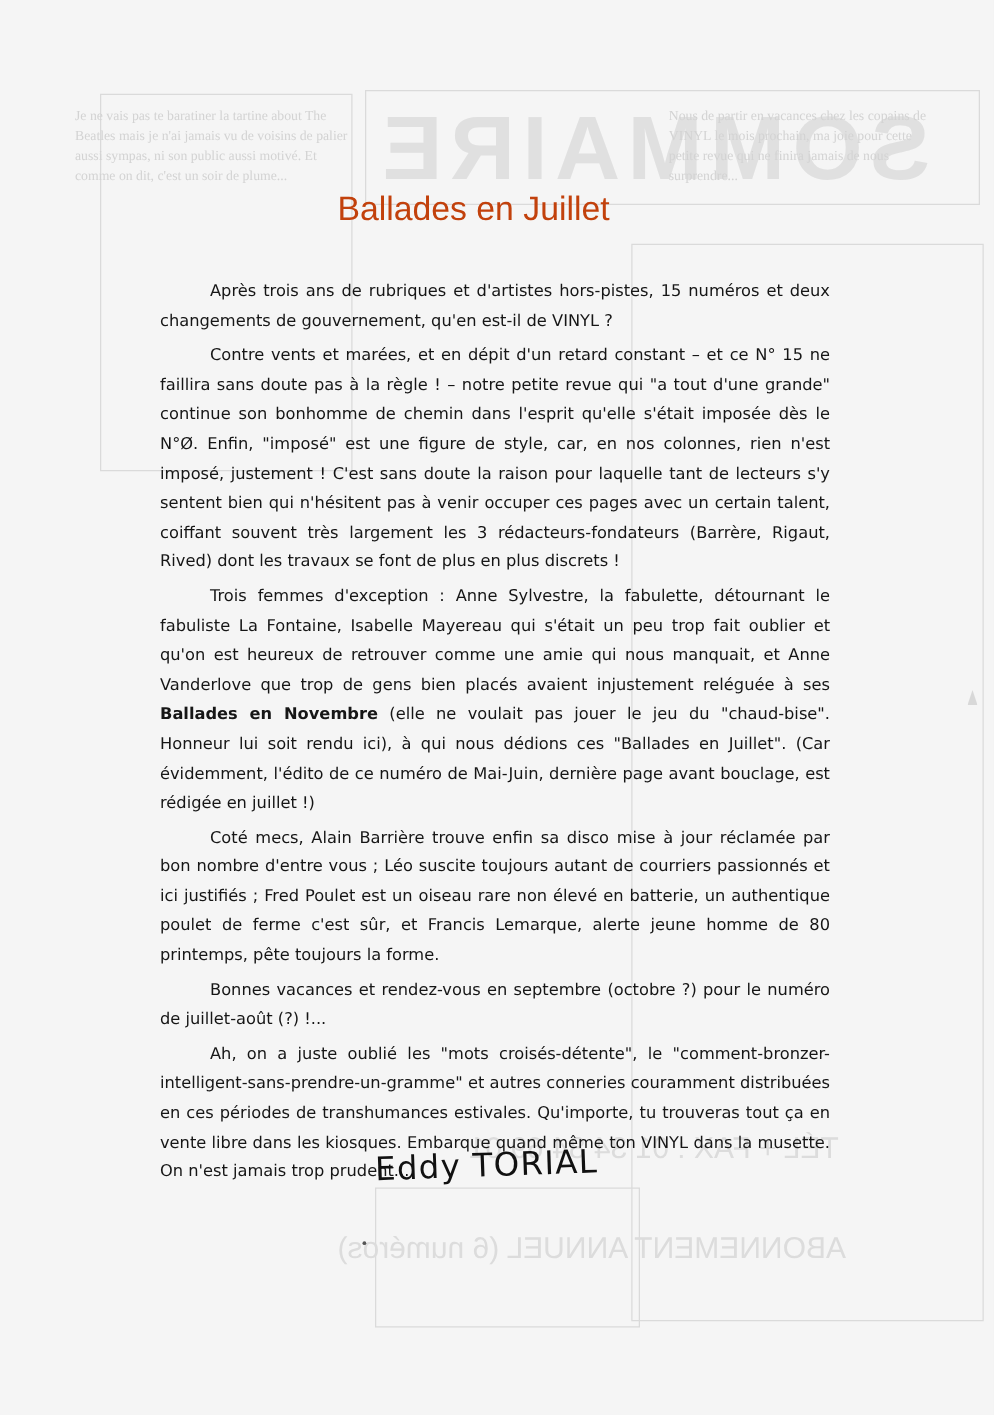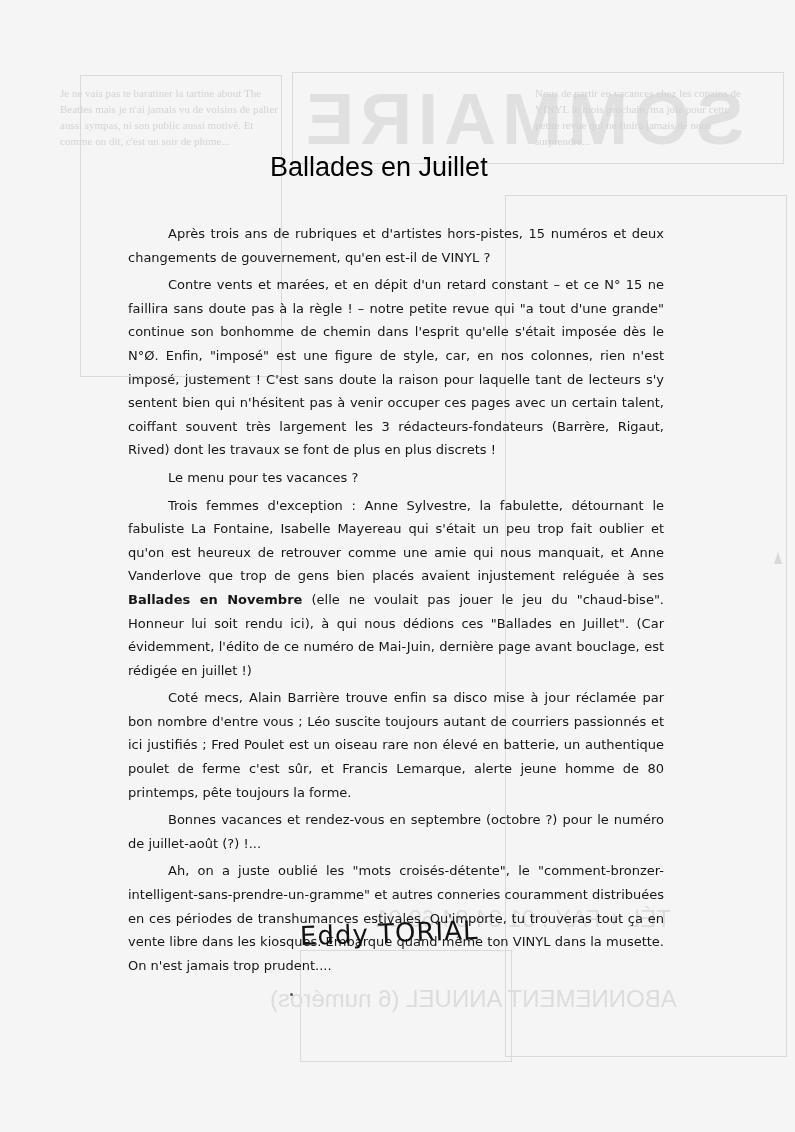--- a/index.html
+++ b/index.html
@@ -14,21 +14,21 @@
   .ghost-box { position: absolute; border: 1px solid #dadada; pointer-events: none; }
   .ghost-title {
     position: absolute; left: 300px; top: 78px; font-family: "Liberation Sans", sans-serif;
     font-weight: bold; font-size: 72px; color: #e0e0e0; letter-spacing: 6px;
     transform: scaleX(-1); pointer-events: none;
   }
   .ghost-col { font-size: 11px; line-height: 16px; width: 220px; }
   .ghost-big { font-family: "Liberation Sans", sans-serif; font-size: 24px; color: #dcdcdc; white-space: nowrap; transform: scaleX(-1); }
   .title {
     position: absolute; left: 270px; top: 152px;
-    font-family: "Liberation Sans", sans-serif; font-size: 27px; color: #000000; white-space: nowrap;
+    font-family: "Liberation Sans", sans-serif; font-size: 27px; color: #c2410c; white-space: nowrap;
   }
   .body-text {
     position: absolute; left: 128px; top: 222px; width: 536px;
     font-family: "DejaVu Sans", sans-serif; font-size: 13px; line-height: 23.6px;
     text-align: justify; color: #161616;
   }
   .body-text p { margin: 0 0 4px 0; text-indent: 40px; }
   .body-text b { font-weight: bold; }
   .signature {
     position: absolute; left: 300px; top: 918px;
@@ -51,21 +51,20 @@
   <div class="ghost ghost-col" style="left:60px;top:85px;">Je ne vais pas te baratiner la tartine about The Beatles mais je n'ai jamais vu de voisins de palier aussi sympas, ni son public aussi motivé. Et comme on dit, c'est un soir de plume...</div>
   <div class="ghost ghost-col" style="left:535px;top:85px;">Nous de partir en vacances chez les copains de VINYL le mois prochain, ma joie pour cette petite revue qui ne finira jamais de nous surprendre...</div>
   <div class="ghost ghost-big" style="left:375px;top:905px;">TÉL + FAX : 01 34 84 69 01</div>
   <div class="ghost ghost-big" style="left:270px;top:985px;">ABONNEMENT ANNUEL (6 numéros)</div>
 
   <h1 class="title" style="margin:0;font-weight:normal;">Ballades en Juillet</h1>
 
   <div class="body-text">
     <p>Après trois ans de rubriques et d'artistes hors-pistes, 15 numéros et deux changements de gouvernement, qu'en est-il de VINYL ?</p>
     <p>Contre vents et marées, et en dépit d'un retard constant – et ce N° 15 ne faillira sans doute pas à la règle ! – notre petite revue qui "a tout d'une grande" continue son bonhomme de chemin dans l'esprit qu'elle s'était imposée dès le N°Ø. Enfin, "imposé" est une figure de style, car, en nos colonnes, rien n'est imposé, justement ! C'est sans doute la raison pour laquelle tant de lecteurs s'y sentent bien qui n'hésitent pas à venir occuper ces pages avec un certain talent, coiffant souvent très largement les 3 rédacteurs-fondateurs (Barrère, Rigaut, Rived) dont les travaux se font de plus en plus discrets !</p>
-    <p>Le menu pour tes vacances ?</p>
     <p><span>Trois femmes d'exception : Anne Sylvestre, la fabulette, détournant le fabuliste La Fontaine, Isabelle Mayereau qui s'était un peu trop fait oublier et qu'on est heureux de retrouver comme une amie qui nous manquait, et Anne Vanderlove que trop de gens bien placés avaient injustement reléguée à ses </span><b>Ballades en Novembre</b><span> (elle ne voulait pas jouer le jeu du "chaud-bise". Honneur lui soit rendu ici), à qui nous dédions ces "Ballades en Juillet". (Car évidemment, l'édito de ce numéro de Mai-Juin, dernière page avant bouclage, est rédigée en juillet !)</span></p>
     <p>Coté mecs, Alain Barrière trouve enfin sa disco mise à jour réclamée par bon nombre d'entre vous ; Léo suscite toujours autant de courriers passionnés et ici justifiés ; Fred Poulet est un oiseau rare non élevé en batterie, un authentique poulet de ferme c'est sûr, et Francis Lemarque, alerte jeune homme de 80 printemps, pête toujours la forme.</p>
     <p>Bonnes vacances et rendez-vous en septembre (octobre ?) pour le numéro de juillet-août (?) !...</p>
     <p>Ah, on a juste oublié les "mots croisés-détente", le "comment-bronzer-intelligent-sans-prendre-un-gramme" et autres conneries couramment distribuées en ces périodes de transhumances estivales. Qu'importe, tu trouveras tout ça en vente libre dans les kiosques. Embarque quand même ton VINYL dans la musette. On n'est jamais trop prudent....</p>
   </div>
 
   <div class="signature">Eddy TORIAL</div>
   <div class="dot" style="left:290px;top:993px;"></div>
   <div class="edge-mark"></div>
 </div>

